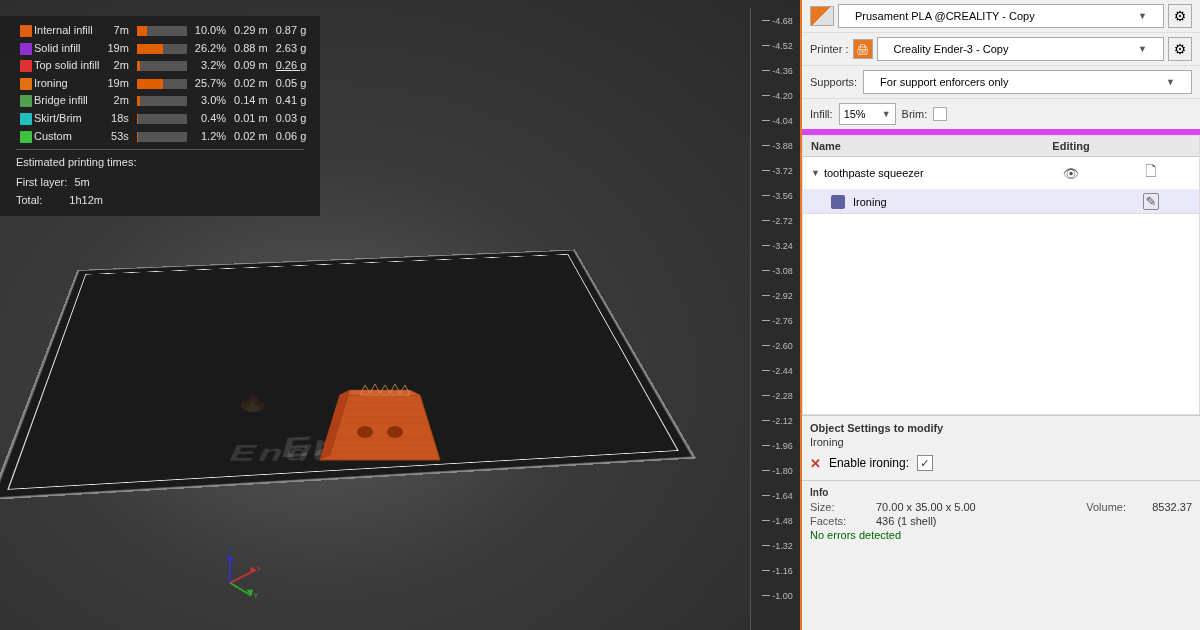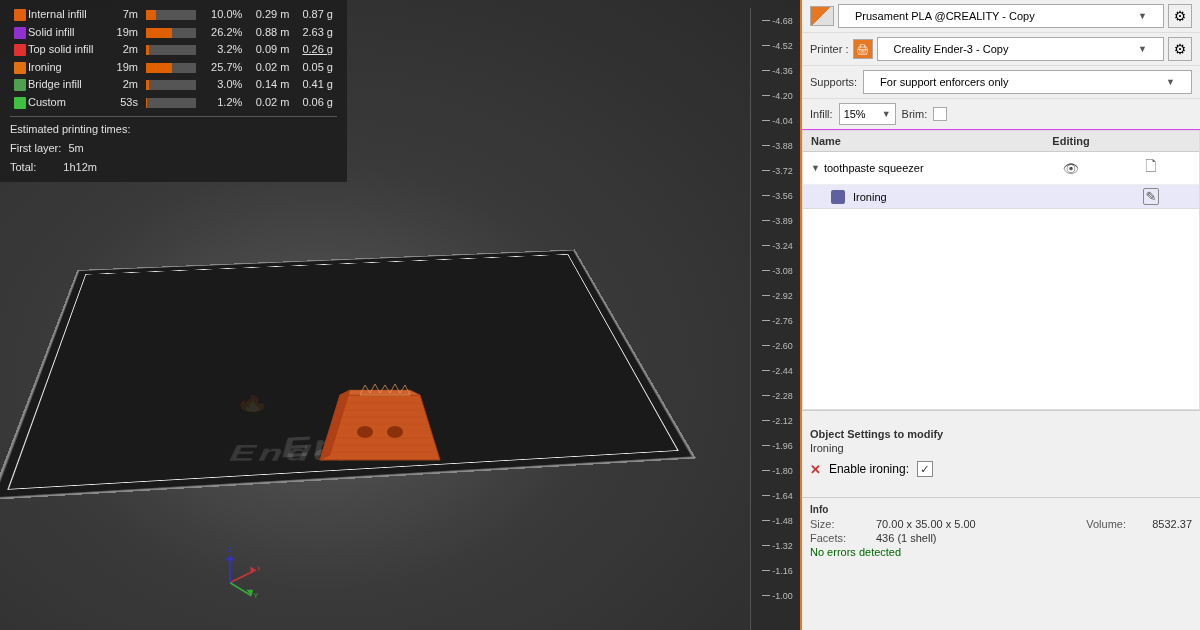--- a/index.html
+++ b/index.html
@@ -19,26 +19,26 @@
       width: 800px;
       height: 630px;
       position: relative;
       background: radial-gradient(ellipse at 40% 60%, #5a5a5a 0%, #3a3a3a 40%, #2a2a2a 100%);
       overflow: hidden;
     }
 
     
     #stats-overlay {
       position: absolute;
-      top: 0;
+      top: 16px;
       left: 0;
       background: rgba(30,30,30,0.92);
       color: #e0e0e0;
-      padding: 6px 10px;
-      width: 347px;
+      padding: 6px 16px;
+      width: 320px;
       font-size: 11px;
       line-height: 1.6;
     }
 
     #stats-overlay table {
       border-collapse: collapse;
       width: 100%;
     }
     #stats-overlay td {
       padding: 0 4px;
@@ -239,21 +239,21 @@
       border-bottom: 1px solid #ddd;
       gap: 6px;
     }
 
     
     #infill-row {
       display: flex;
       align-items: center;
       padding: 4px 8px;
       background: #f0f0f0;
-      border-bottom: 1px solid #d946ef;
+      border-bottom: 6px solid #d946ef;
       gap: 6px;
     }
     .small-dropdown {
       height: 22px;
       border: 1px solid #aaa;
       background: white;
       font-size: 11px;
       padding: 0 4px;
       display: flex;
       align-items: center;
@@ -310,21 +310,21 @@
       padding: 3px 8px 3px 28px;
       background: #e8e8f8;
       align-items: center;
       font-size: 11px;
       border-bottom: 1px solid #ddd;
     }
 
     
     #object-settings {
       background: #f0f0f0;
-      padding: 17px 8px;
+      padding: 6px 8px;
       border-top: 1px solid #ccc;
       flex-shrink: 0;
     }
     #object-settings h4 {
       font-size: 11px;
       font-weight: 700;
       color: #333;
       margin-bottom: 2px;
     }
     #object-settings .settings-title {
@@ -438,20 +438,28 @@
     </tr>
           <tr>
       <td><span class="color-box" style="background:#50a050;"></span>Bridge infill</td>
       <td style="text-align:right; padding-right:4px;">2m</td>
       <td class="stat-bar-cell"><div class="stat-bar-bg"><div class="stat-bar-fill" style="width:3px;"></div></div></td>
       <td style="text-align:right;">3.0%</td>
       <td style="text-align:right;">0.14 m</td>
       <td style="text-align:right;">0.41 g</td>
     </tr>
           <tr>
+      <td><span class="color-box" style="background:#20c0c0;"></span>Skirt/Brim</td>
+      <td style="text-align:right; padding-right:4px;">18s</td>
+      <td class="stat-bar-cell"><div class="stat-bar-bg"><div class="stat-bar-fill" style="width:1px;"></div></div></td>
+      <td style="text-align:right;">0.4%</td>
+      <td style="text-align:right;">0.01 m</td>
+      <td style="text-align:right;">0.03 g</td>
+    </tr>
+          <tr>
       <td><span class="color-box" style="background:#40c040;"></span>Custom</td>
       <td style="text-align:right; padding-right:4px;">53s</td>
       <td class="stat-bar-cell"><div class="stat-bar-bg"><div class="stat-bar-fill" style="width:1px;"></div></div></td>
       <td style="text-align:right;">1.2%</td>
       <td style="text-align:right;">0.02 m</td>
       <td style="text-align:right;">0.06 g</td>
     </tr>
         </tbody>
     </table>
     <div style="border-top:1px solid #555; margin-top:4px; padding-top:4px;">
@@ -550,21 +558,21 @@
         <div class="ruler-tick">
           <div class="ruler-line"></div>
           <span class="ruler-label">-3.72</span>
         </div>
         <div class="ruler-tick">
           <div class="ruler-line"></div>
           <span class="ruler-label">-3.56</span>
         </div>
         <div class="ruler-tick">
           <div class="ruler-line"></div>
-          <span class="ruler-label">-3.89</span>
+          <span class="ruler-label">-2.72</span>
         </div>
         <div class="ruler-tick">
           <div class="ruler-line"></div>
           <span class="ruler-label">-3.24</span>
         </div>
         <div class="ruler-tick">
           <div class="ruler-line"></div>
           <span class="ruler-label">-3.08</span>
         </div>
         <div class="ruler-tick">

